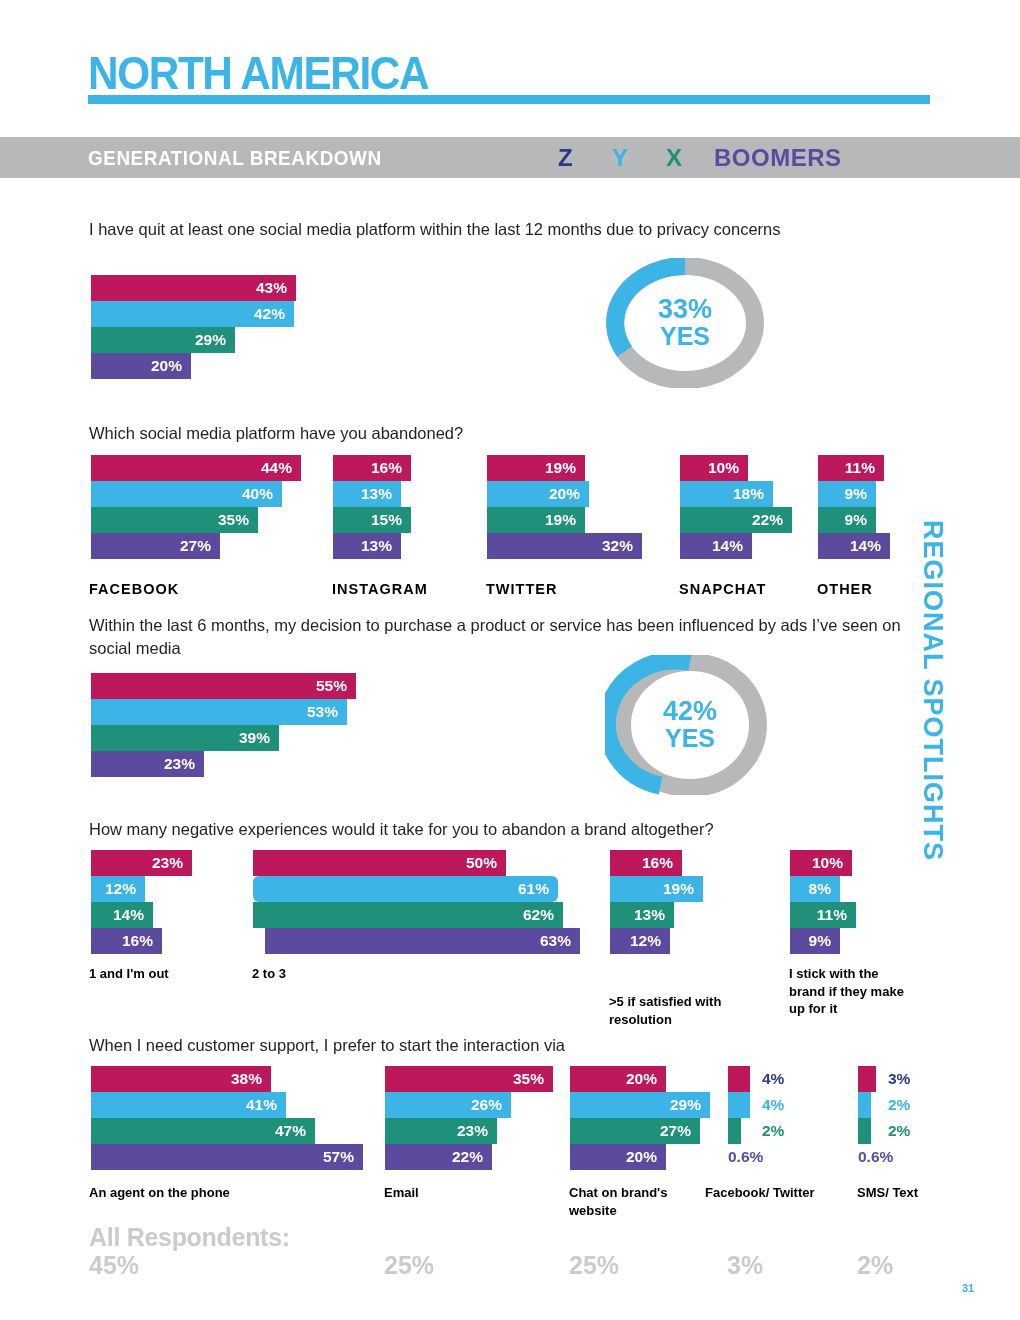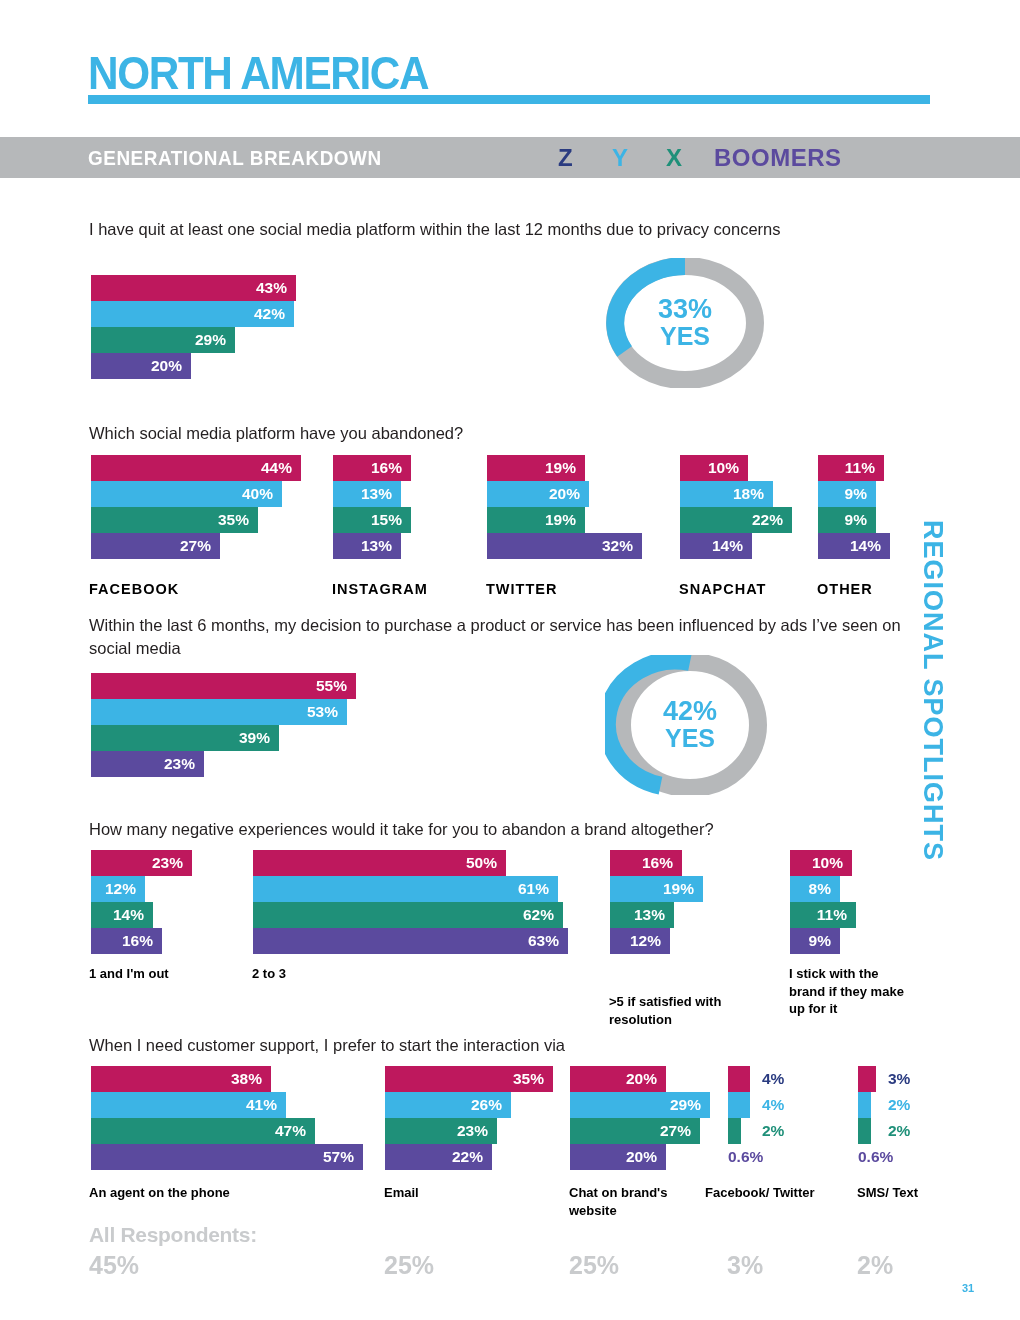--- a/index.html
+++ b/index.html
@@ -83,21 +83,21 @@
   .t2 { color: #1f9079; }
   .t3 { color: #5b4a9e; }
 
   .catlabel {
     position: absolute; font-size: 13px; font-weight: bold;
     color: #000000; line-height: 1.35;
   }
   .catlabel.caps { letter-spacing: 1px; font-size: 14.5px; }
 
   .allresp-title {
-    position: absolute; font-size: 21px; font-weight: bold; color: #c9cbcd;
+    position: absolute; font-size: 25px; font-weight: bold; color: #c9cbcd;
     letter-spacing: -0.3px;
   }
   .allresp-val {
     position: absolute; font-size: 25px; font-weight: bold; color: #c9cbcd;
   }
 
   
   .donut { position: absolute; }
   .donut svg { display: block; }
   .donut-label {
@@ -278,27 +278,27 @@
     <div class="bar c3" style="width:71px;">
         <span class="val">16%</span>
       </div>
   </div>
   <div class="catlabel" style="left:89px; top:965px; width:150px;">1 and I'm out</div>
 
   <div class="bargroup" style="left:253px; top:850px;">
     <div class="bar c0" style="width:253px;">
         <span class="val">50%</span>
       </div>
-    <div class="bar c1" style="width:305px;">
+    <div class="bar c1" style="width:305px;border-radius:6px;">
         <span class="val">61%</span>
       </div>
     <div class="bar c2" style="width:310px;">
         <span class="val">62%</span>
       </div>
-    <div class="bar c3" style="width:315px;">
+    <div class="bar c3" style="width:315px;margin-left:12px;">
         <span class="val">63%</span>
       </div>
   </div>
   <div class="catlabel" style="left:252px; top:965px; width:150px;">2 to 3</div>
 
   <div class="bargroup" style="left:610px; top:850px;">
     <div class="bar c0" style="width:72px;">
         <span class="val">16%</span>
       </div>
     <div class="bar c1" style="width:93px;">

